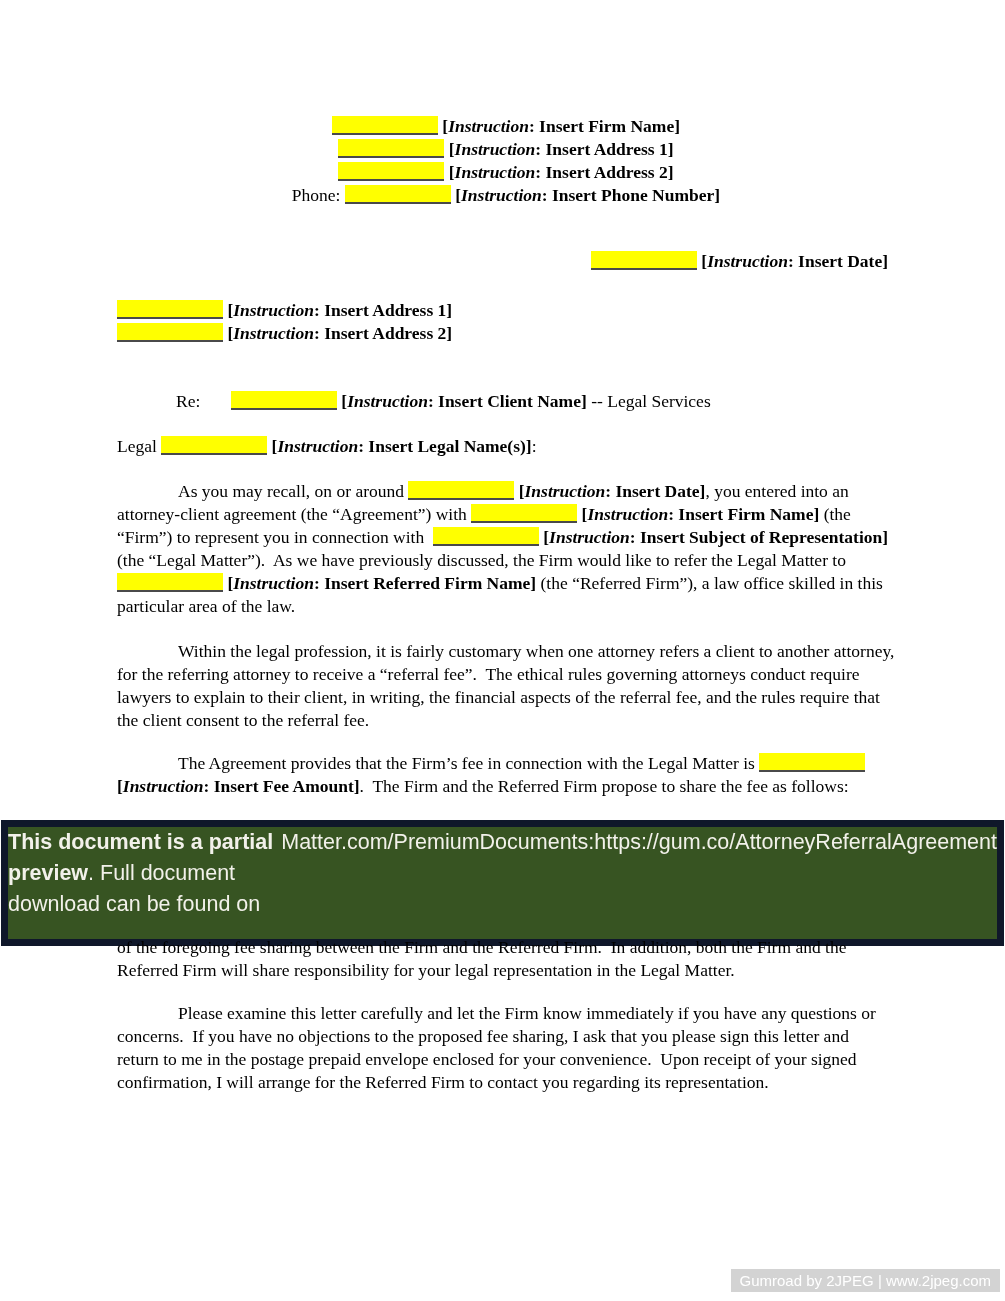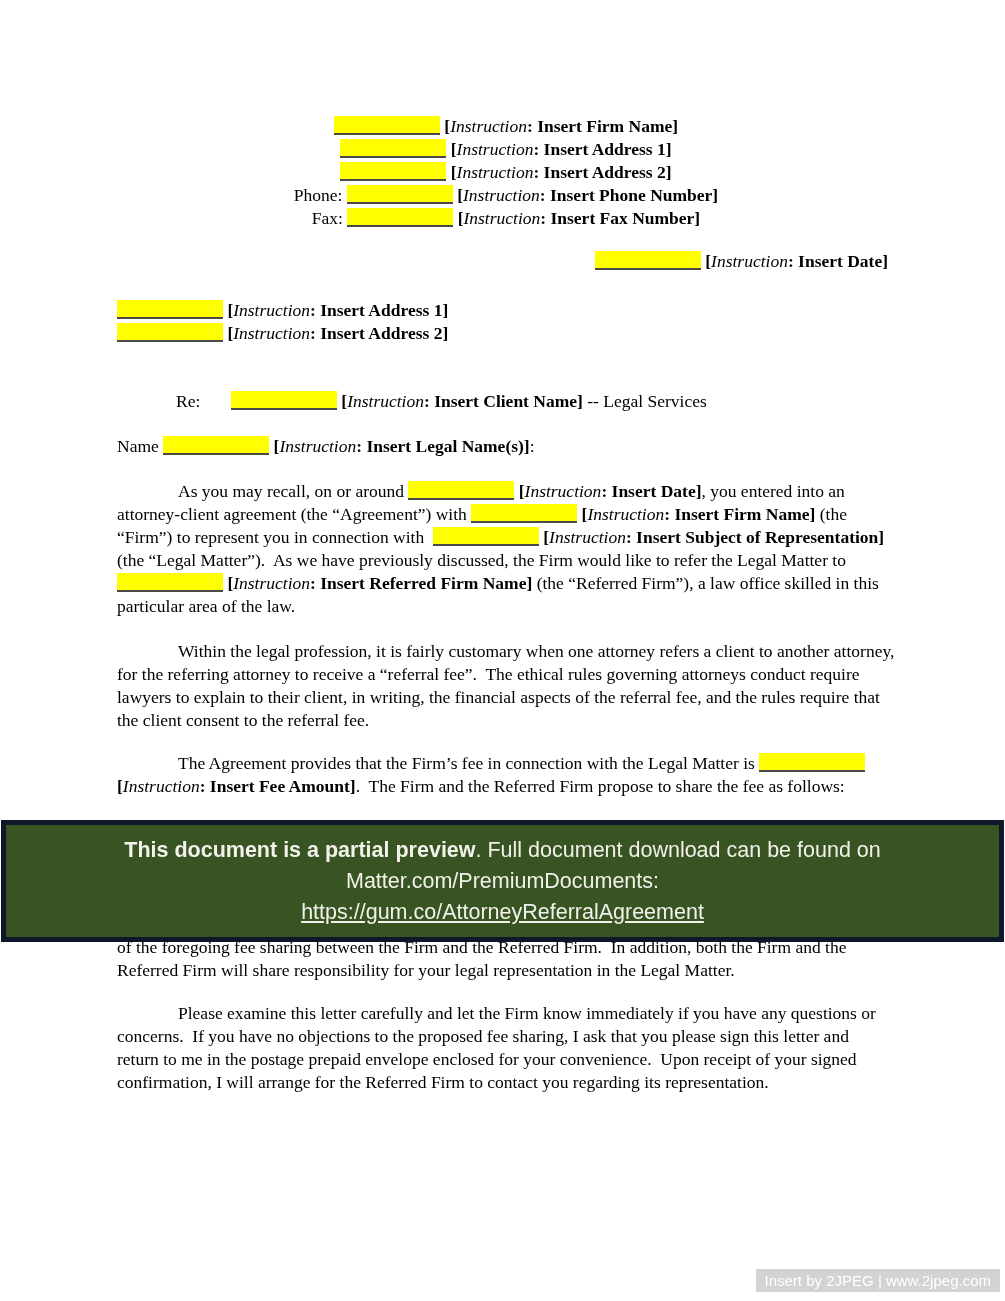--- a/index.html
+++ b/index.html
@@ -8,21 +8,21 @@
     background:#ffffff; color:#000;
     font-family:"Liberation Serif", serif;
     font-size:17.5px; line-height:23px;
     overflow:hidden;
   }
   .abs { position:absolute; }
   .content-wide { left:117px; width:778px; }
 
   .seg-r { font-weight:normal; font-style:normal; }
   .seg-b { font-weight:bold; }
-  .seg-bi { font-weight:normal; font-style:italic; }
+  .seg-bi { font-weight:bold; font-style:italic; }
   .seg-hl {
     display:inline-block; width:106px; height:17px;
     background:var(--highlight,#ffff00);
     border-bottom:2px solid #4a4a4a;
     vertical-align:-3px;
   }
 
   .letterhead { top:115px; left:117px; width:778px; text-align:center; }
   .letterhead .lh-line { height:23px; }
 
@@ -38,75 +38,73 @@
   .para { text-indent:61px; }
   .para-1 { top:480px; }
   .para-2 { top:640px; }
   .para-3 { top:752px; }
   .after-banner { top:936px; text-indent:0; }
   .closing { top:1002px; }
 
   .banner {
     top:820px; left:1px; right:1px; height:112px;
     background:var(--banner_bg,#375422);
-    border:5px solid #0f172a;
+    border:7px solid #0f172a;
     color:var(--banner_text,#f2f1ea);
     font-family:"Liberation Sans", sans-serif;
     font-size:21.5px; line-height:31px;
-    display:flex; flex-direction:column; justify-content:center;
-    text-align:center;
+    display:flex; justify-content:center;
   }
   .banner .bold-part { font-weight:bold; }
   .banner-link {
     color:var(--banner_text,#f2f1ea);
-    text-decoration:underline; cursor:pointer;
+    cursor:pointer;
   }
 
   .watermark {
     top:1269px; right:5px; height:19px;
     background:var(--watermark_bg,#d3d3d3);
     color:var(--watermark_text,#ffffff);
     font-family:"Liberation Sans", sans-serif;
     font-size:15px; line-height:19px;
     padding:2px 9px;
   }
 </style>
 </head>
 <body>
 
 <div class="abs letterhead">
   <div class="lh-line"><span class="seg-hl"></span><span class="seg-r"> </span><span class="seg-b">[</span><span class="seg-bi">Instruction</span><span class="seg-b">: Insert Firm Name]</span></div>
   <div class="lh-line"><span class="seg-hl"></span><span class="seg-r"> </span><span class="seg-b">[</span><span class="seg-bi">Instruction</span><span class="seg-b">: Insert Address 1]</span></div>
   <div class="lh-line"><span class="seg-hl"></span><span class="seg-r"> </span><span class="seg-b">[</span><span class="seg-bi">Instruction</span><span class="seg-b">: Insert Address 2]</span></div>
   <div class="lh-line"><span class="seg-r">Phone: </span><span class="seg-hl"></span><span class="seg-r"> </span><span class="seg-b">[</span><span class="seg-bi">Instruction</span><span class="seg-b">: Insert Phone Number]</span></div>
-  <div class="lh-line"><span class="seg-r">Fax: </span><span class="seg-hl"></span><span class="seg-r"> </span><span class="seg-b">[</span><span class="seg-bi">Instruction</span><span class="seg-b">: Insert Fax Number]</span></div>
 </div>
 
 <div class="abs date-line"><span class="seg-hl"></span><span class="seg-r"> </span><span class="seg-b">[</span><span class="seg-bi">Instruction</span><span class="seg-b">: Insert Date]</span></div>
 
 <div class="abs client-block">
   <div class="cl-line"><span class="seg-hl"></span><span class="seg-r"> </span><span class="seg-b">[</span><span class="seg-bi">Instruction</span><span class="seg-b">: Insert Address 1]</span></div>
   <div class="cl-line"><span class="seg-hl"></span><span class="seg-r"> </span><span class="seg-b">[</span><span class="seg-bi">Instruction</span><span class="seg-b">: Insert Address 2]</span></div>
 </div>
 
 <div class="abs re-line"><span class="seg-r">Re:&nbsp;&nbsp;&nbsp;&nbsp;&nbsp;&nbsp;&nbsp;</span><span class="seg-hl"></span><span class="seg-r"> </span><span class="seg-b">[</span><span class="seg-bi">Instruction</span><span class="seg-b">: Insert Client Name]</span><span class="seg-r"> -- Legal Services</span></div>
 
-<div class="abs salutation"><span class="seg-r">Name </span><span class="seg-hl"></span><span class="seg-r"> </span><span class="seg-b">[</span><span class="seg-bi">Instruction</span><span class="seg-b">: Insert Legal Name(s)]</span><span class="seg-r">:</span></div>
+<div class="abs salutation"><span class="seg-r">Legal </span><span class="seg-hl"></span><span class="seg-r"> </span><span class="seg-b">[</span><span class="seg-bi">Instruction</span><span class="seg-b">: Insert Legal Name(s)]</span><span class="seg-r">:</span></div>
 
 <div class="abs content-wide para para-1"><span class="seg-r">As you may recall, on or around </span><span class="seg-hl"></span><span class="seg-r"> </span><span class="seg-b">[</span><span class="seg-bi">Instruction</span><span class="seg-b">: Insert Date]</span><span class="seg-r">, you entered into an attorney-client agreement (the “Agreement”) with </span><span class="seg-hl"></span><span class="seg-r"> </span><span class="seg-b">[</span><span class="seg-bi">Instruction</span><span class="seg-b">: Insert Firm Name]</span><span class="seg-r"> (the “Firm”) to represent you in connection with &nbsp;</span><span class="seg-hl"></span><span class="seg-r"> </span><span class="seg-b">[</span><span class="seg-bi">Instruction</span><span class="seg-b">: Insert Subject of Representation]</span><span class="seg-r"> (the “Legal Matter”).&nbsp; As we have previously discussed, the Firm would like to refer the Legal Matter to </span><span class="seg-hl"></span><span class="seg-r"> </span><span class="seg-b">[</span><span class="seg-bi">Instruction</span><span class="seg-b">: Insert Referred Firm Name]</span><span class="seg-r"> (the “Referred Firm”), a law office skilled in this particular area of the law.</span></div>
 <div class="abs content-wide para para-2"><span class="seg-r">Within the legal profession, it is fairly customary when one attorney refers a client to another attorney, for the referring attorney to receive a “referral fee”.&nbsp; The ethical rules governing attorneys conduct require lawyers to explain to their client, in writing, the financial aspects of the referral fee, and the rules require that the client consent to the referral fee.</span></div>
 <div class="abs content-wide para para-3"><span class="seg-r">The Agreement provides that the Firm’s fee in connection with the Legal Matter is </span><span class="seg-hl"></span><span class="seg-r"> </span><span class="seg-b">[</span><span class="seg-bi">Instruction</span><span class="seg-b">: Insert Fee Amount]</span><span class="seg-r">.&nbsp; The Firm and the Referred Firm propose to share the fee as follows:</span></div>
 
 <div class="abs banner">
   <div>
     <span class="bold-part">This document is a partial preview</span><span>. Full document download can be found on</span>
   </div>
   <div>Matter.com/PremiumDocuments:</div>
   <div>
     <a class="banner-link">https://gum.co/AttorneyReferralAgreement</a>
   </div>
 </div>
 
 <div class="abs content-wide para after-banner"><span class="seg-r">of the foregoing fee sharing between the Firm and the Referred Firm.&nbsp; In addition, both the Firm and the Referred Firm will share responsibility for your legal representation in the Legal Matter.</span></div>
 
 <div class="abs content-wide para closing"><span class="seg-r">Please examine this letter carefully and let the Firm know immediately if you have any questions or concerns.&nbsp; If you have no objections to the proposed fee sharing, I ask that you please sign this letter and return to me in the postage prepaid envelope enclosed for your convenience.&nbsp; Upon receipt of your signed confirmation, I will arrange for the Referred Firm to contact you regarding its representation.</span></div>
 
-<div class="abs watermark">Insert by 2JPEG | www.2jpeg.com</div>
+<div class="abs watermark">Gumroad by 2JPEG | www.2jpeg.com</div>
 
 </body></html>

